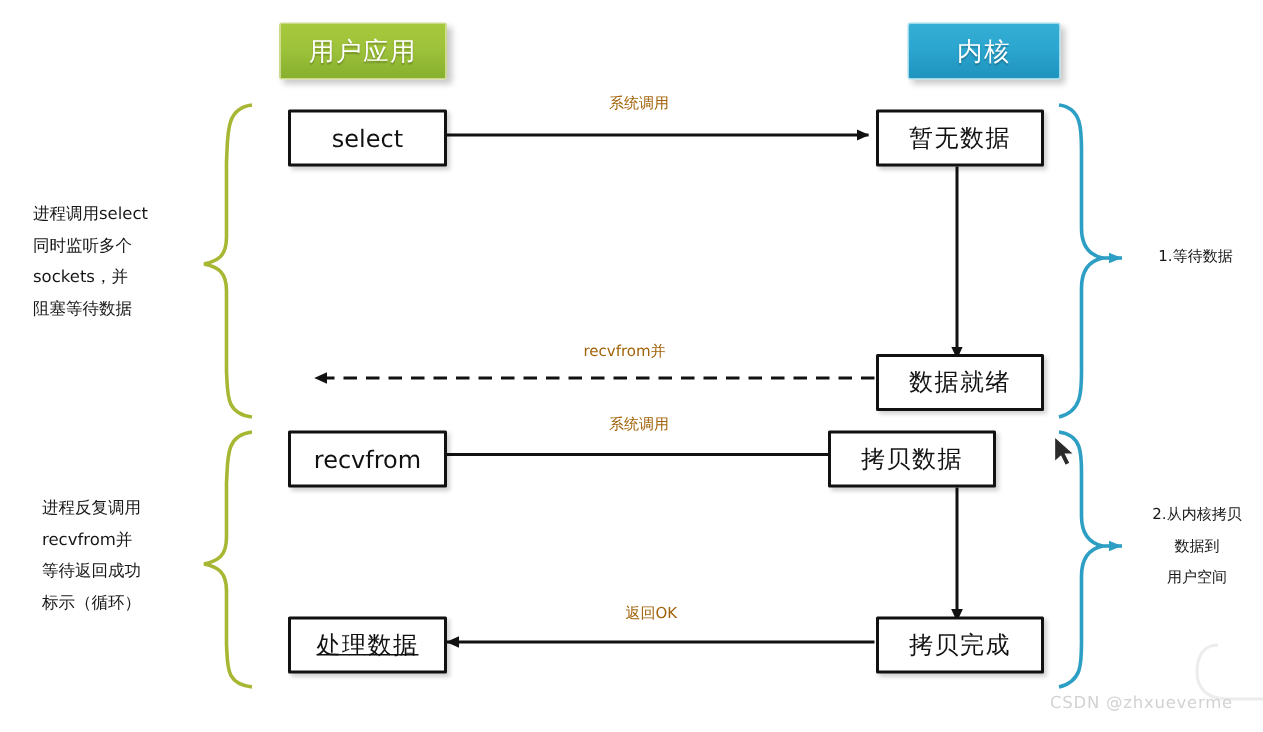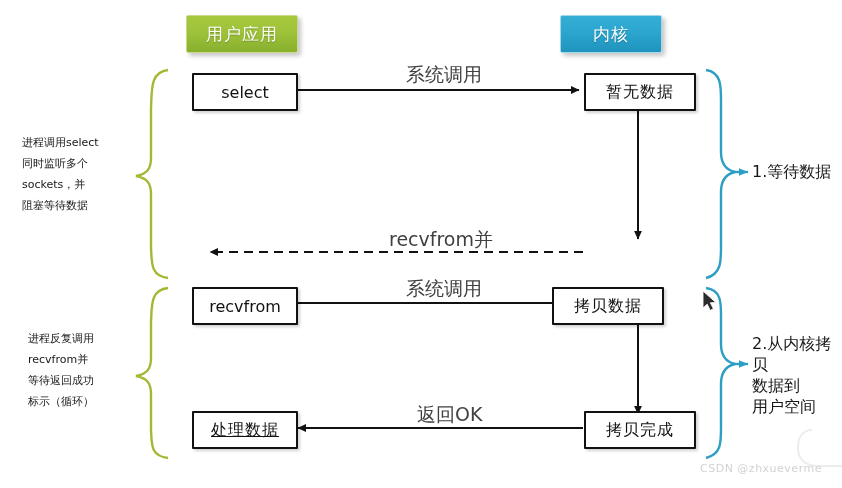--- a/index.html
+++ b/index.html
@@ -23,21 +23,21 @@
     box-shadow:3px 3px 4px rgba(0,0,0,0.22);
   }
   .pill-user{
     left:186px;top:15px;width:110px;height:36px;
     background:linear-gradient(180deg,#a6c83c 0%,#9ec23a 45%,#87b02e 100%);
     border:1px solid #cdd98a;
     text-shadow:0 1px 1px rgba(0,0,0,0.25);
     text-align:center;
   }
   .pill-kernel{
-    left:560px;top:15px;width:100px;height:36px;
+    left:605px;top:15px;width:100px;height:36px;
     background:linear-gradient(180deg,#35aed4 0%,#2ba6cf 45%,#1f93bd 100%);
     border:1px solid #9fd9ea;
     text-shadow:0 1px 1px rgba(0,0,0,0.25);
   }
 
   
   .node{
     position:absolute;
     display:flex;align-items:center;justify-content:center;
     background:#ffffff;
@@ -51,25 +51,25 @@
   .node.cn{font-size:16px;letter-spacing:1px;}
 
   
   .ann{
     position:absolute;
     font-size:11px;
     line-height:21px;
     color:#171717;
     white-space:pre-line;
   }
-  .ann.right{font-size:16px;line-height:21px;}
+  .ann.right{font-size:10px;line-height:21px;text-align:center;}
   .edge-label{
     position:absolute;
-    font-size:19px;
-    color:#404040;
+    font-size:10px;
+    color:#a16207;
     white-space:nowrap;
   }
   .watermark{
     position:absolute;
     left:700px;top:462px;
     font-size:11px;
     color:#d2d2d2;
     letter-spacing:0.5px;
     white-space:nowrap;
   }
@@ -123,20 +123,21 @@
       <path d="M0,0 L0,17 L4.2,13.2 L7.2,19.4 L10.4,17.8 L7.4,11.8 L13,11.6 Z" fill="#2b2b2b" stroke="#ffffff" stroke-width="0.9"></path>
     </g>
 
     <path fill="none" stroke="#ececec" stroke-width="2" d="M812,430 C802,430 798,438 798,448 C798,460 806,466 818,466 L842,466"></path>
   </svg>
 
   <div class="node" style="left:192px;top:73px;width:102px;height:34px;">select</div>
 
   <div class="node cn" style="left:584px;top:73px;width:108px;height:34px;text-align:center;">暂无数据</div>
 
+  <div class="node cn" style="left:584px;top:236px;width:108px;height:34px;">数据就绪</div>
 
   <div class="node" style="left:192px;top:287px;width:102px;height:34px;">recvfrom</div>
 
   <div class="node cn" style="left:552px;top:287px;width:108px;height:34px;font-family:Liberation Mono, monospace;">拷贝数据</div>
 
   <div class="node cn" style="left:584px;top:411px;width:108px;height:34px;">拷贝完成</div>
 
   <div class="node cn" style="left:192px;top:411px;width:102px;height:34px;text-decoration:underline;">处理数据</div>
 
   <div class="edge-label" style="left:406px;top:62px;">系统调用</div>

